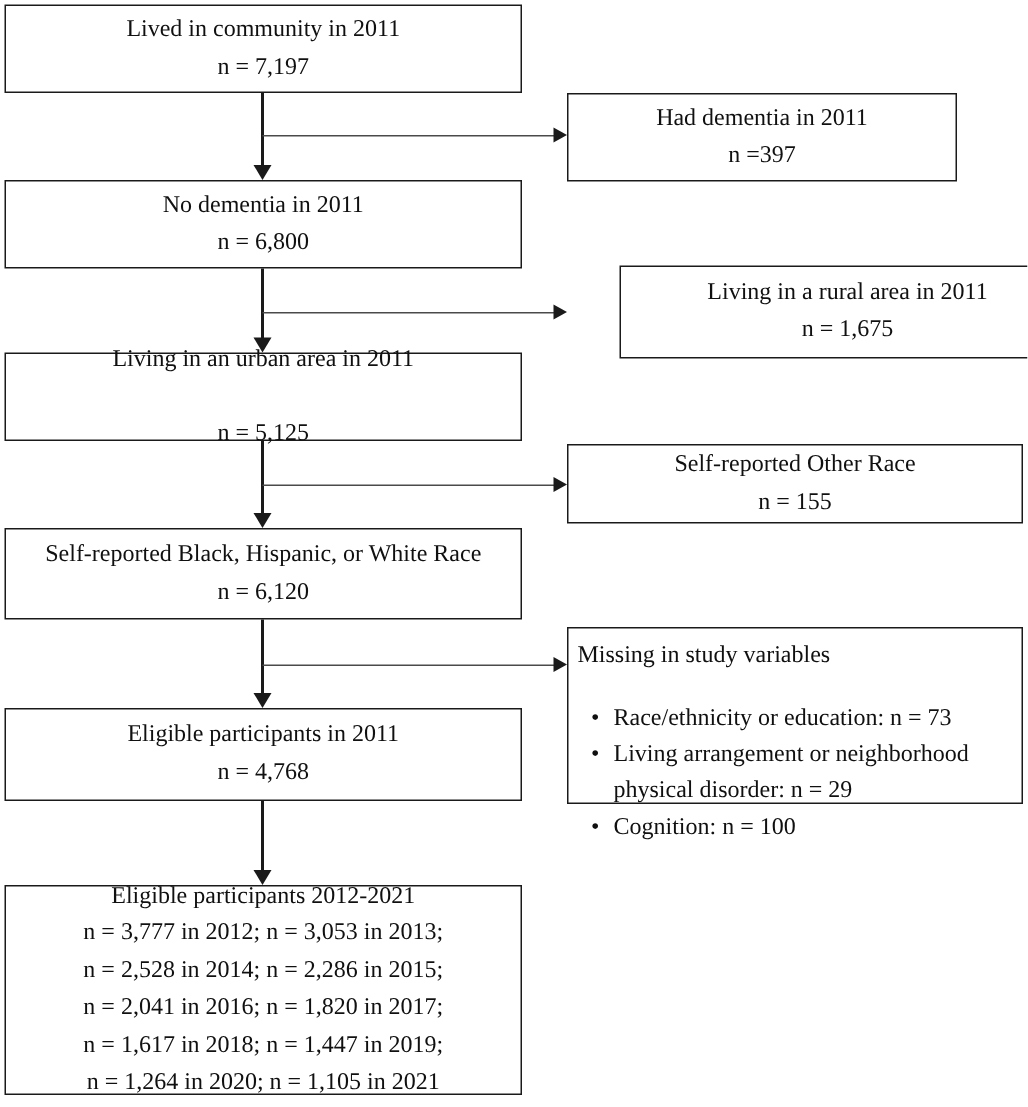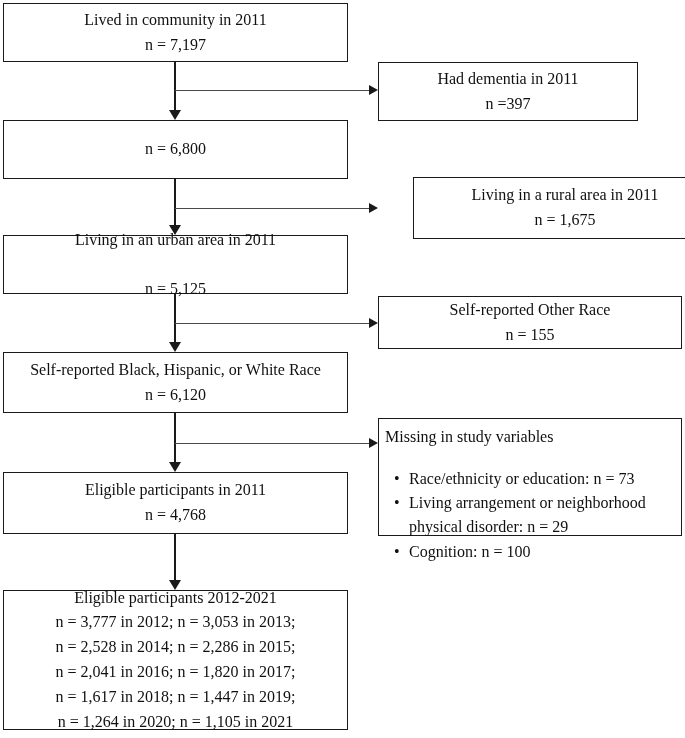--- a/index.html
+++ b/index.html
@@ -94,20 +94,21 @@
 <body>
 
 <div id="flowchart">
 
   <div class="box" style="left:3px; top:3px; width:345px; height:59px;">
     <span class="line">Lived in community in 2011</span>
     <span class="line">n = 7,197</span>
   </div>
 
   <div class="box" style="left:3px; top:120px; width:345px; height:59px;">
+    <span class="line">No dementia in 2011</span>
     <span class="line">n = 6,800</span>
   </div>
 
   <div class="box" style="left:3px; top:235px; width:345px; height:59px;gap:24px;">
     <span class="line">Living in an urban area in 2011</span>
     <span class="line">n = 5,125</span>
   </div>
 
   <div class="box" style="left:3px; top:352px; width:345px; height:61px;">
     <span class="line">Self-reported Black, Hispanic, or White Race</span>

